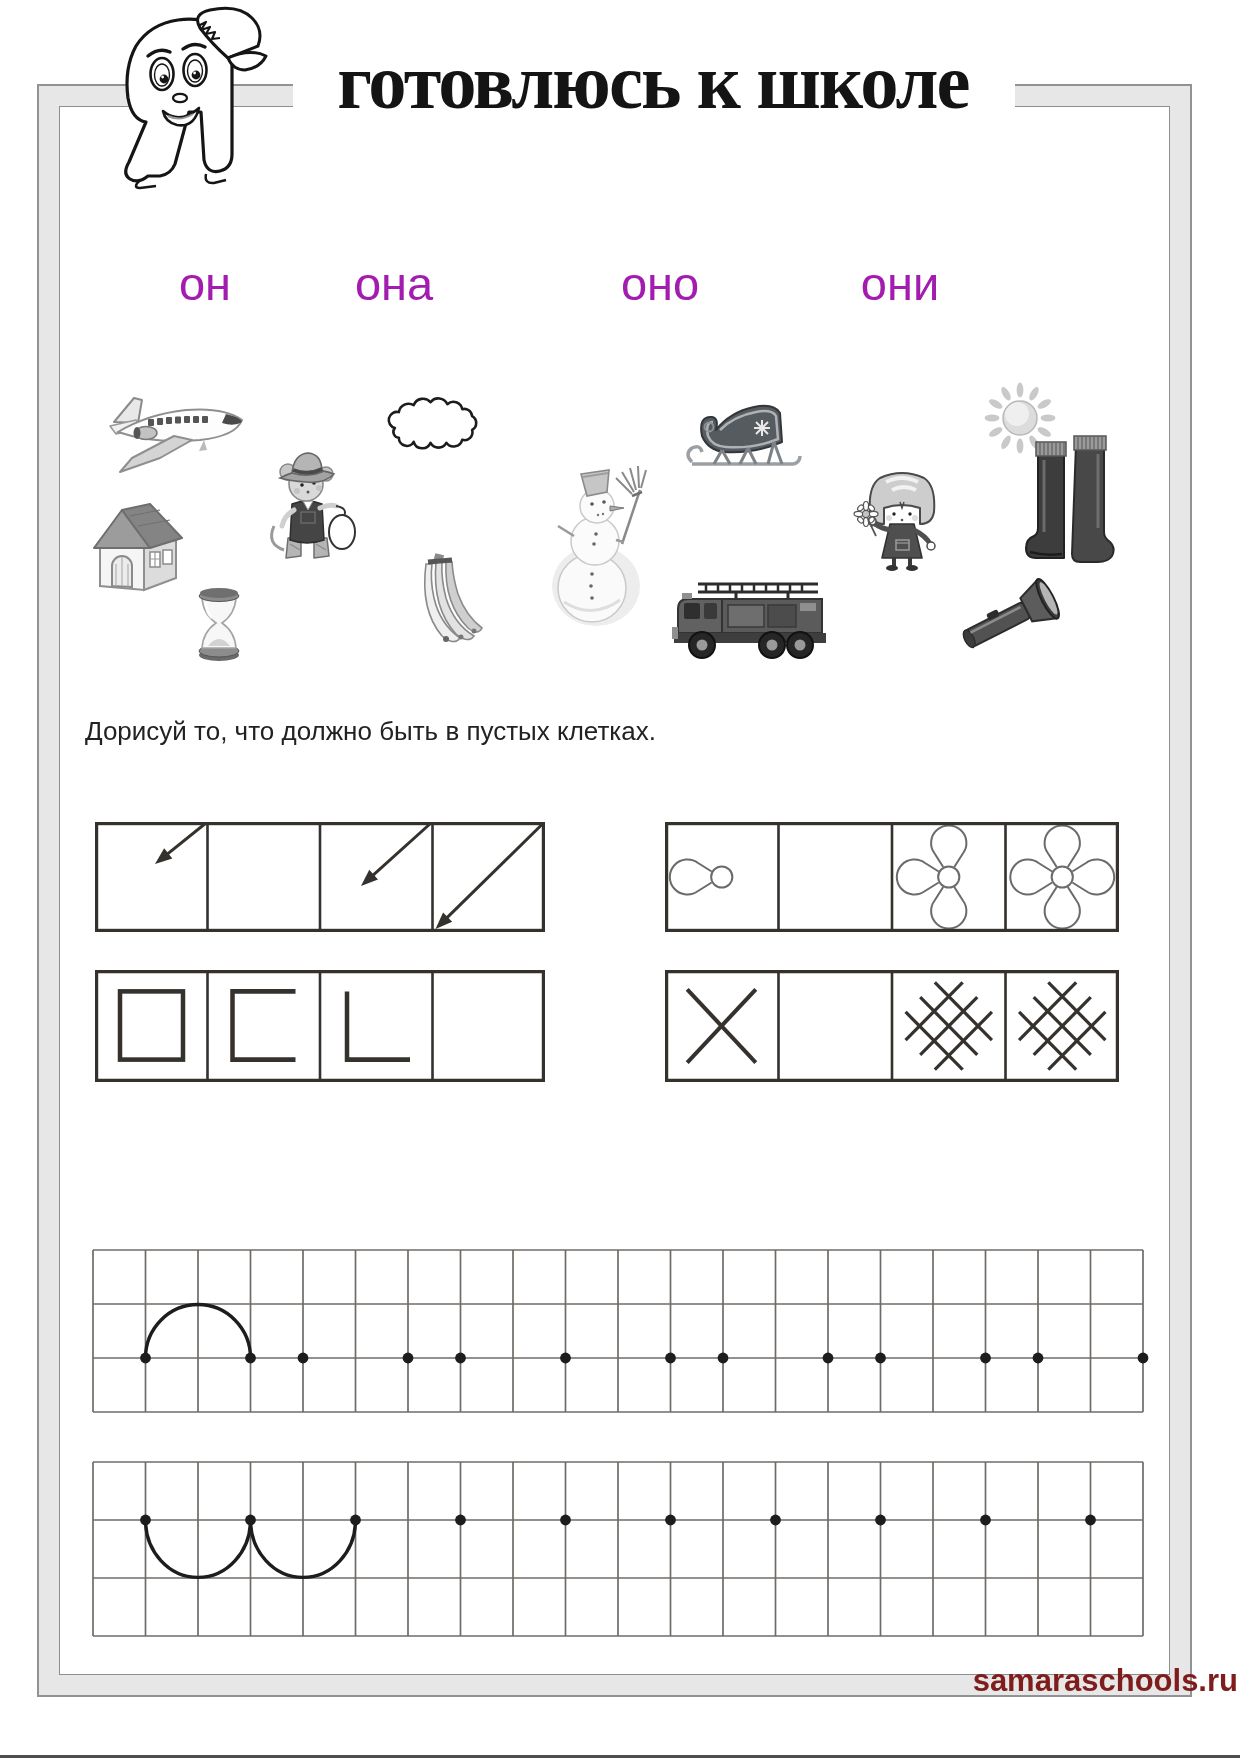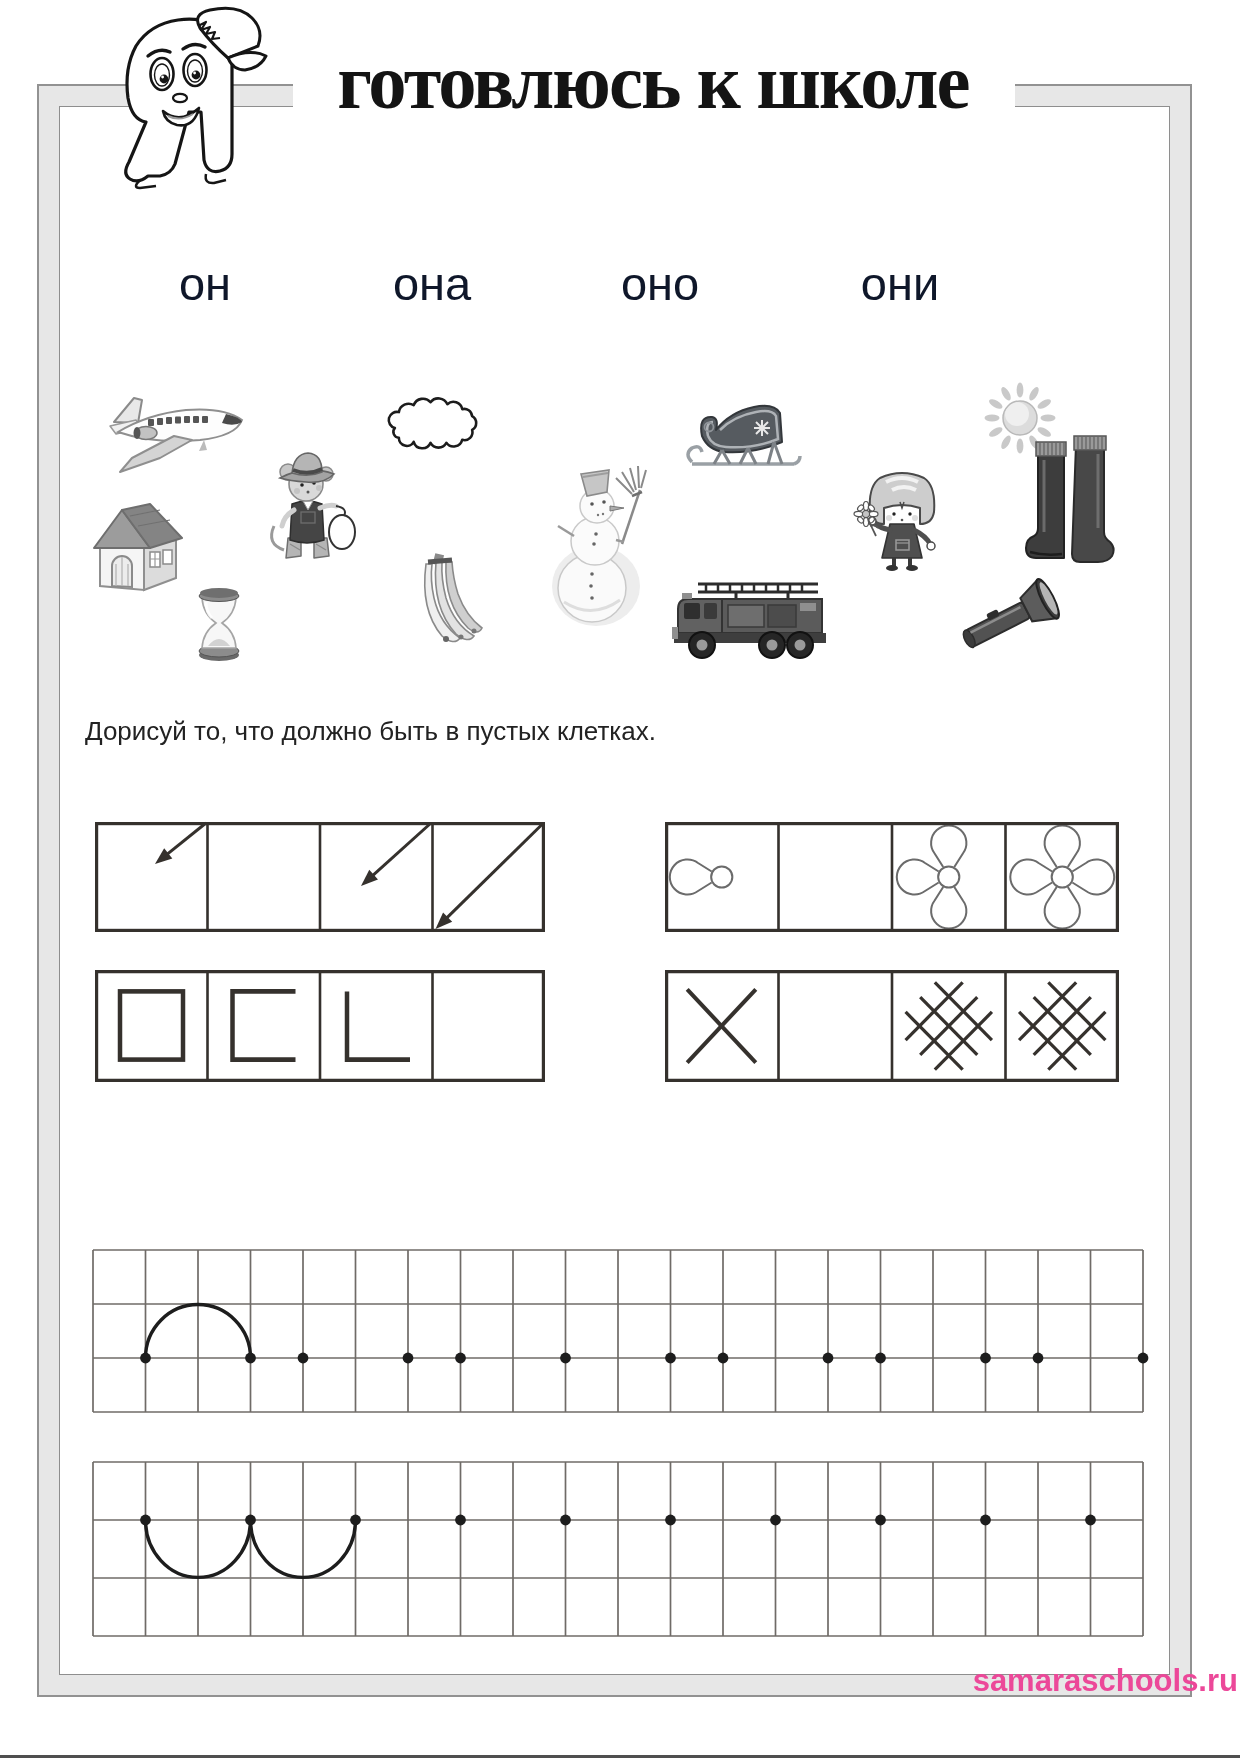--- a/index.html
+++ b/index.html
@@ -11,26 +11,26 @@
         background:#fff;border:1px solid #8e8e8e;}
   .title-backing{position:absolute;left:293px;top:78px;width:722px;height:34px;background:#fff;z-index:2;}
   .page-title{position:absolute;left:296px;top:42px;width:714px;margin:0;z-index:3;
         font-family:"Liberation Serif",serif;font-weight:bold;font-size:79px;line-height:1;
         letter-spacing:-2px;text-align:center;color:#141414;transform:scaleX(.97);transform-origin:center;}
   .mascot{position:absolute;left:88px;top:4px;width:230px;height:188px;z-index:4;}
   .instr{position:absolute;left:85px;font-size:26px;color:#222;z-index:5;}
   #instr1{top:220px}
   #instr2{top:716px}
   #instr3{top:1138px}
-  .word{position:absolute;top:256px;font-size:47px;color:#0f172a;transform:translateX(-50%);z-index:5;}
+  .word{position:absolute;top:256px;font-size:47px;color:#a21caf;transform:translateX(-50%);z-index:5;}
   .pic{position:absolute;z-index:5;}
   .pattern-grid{position:absolute;z-index:5;}
   .dot-grid{position:absolute;z-index:5;}
   .footer-site{position:absolute;right:48px;top:1663px;font-size:31px;font-weight:bold;
-        color:#ec4899;z-index:6;letter-spacing:0;}
+        color:#7f1d1d;z-index:6;letter-spacing:0;}
   .bottom-line{position:absolute;left:0;top:1755px;width:1240px;height:3px;background:#4f4f4f;z-index:6;}
   svg{overflow:visible;display:block;}
 </style>
 </head>
 <body>
 
 <div class="page">
 
   <div class="frame-outer">
     <div class="frame-inner"></div>
@@ -56,21 +56,21 @@
     <ellipse cx="92" cy="94" rx="7" ry="4.2" fill="#fff" stroke="#151515" stroke-width="2.2"></ellipse>
     <path d="M75,107 Q92,121 111,104 Q106,124 89,121 Q77,118 75,107 Z" fill="#fff" stroke="#151515" stroke-width="2.6" stroke-linejoin="round"></path>
     <path d="M80,112 Q92,118 105,110" fill="none" stroke="#9a9a9a" stroke-width="2"></path>
     <path d="M112,24 Q104,10 122,6 Q150,0 164,14 Q176,26 170,42 L140,54 Q124,40 112,24 Z" fill="#fff" stroke="#151515" stroke-width="3"></path>
     <path d="M140,54 Q162,44 178,52 Q172,64 157,66 Q145,66 140,54 Z" fill="#fff" stroke="#151515" stroke-width="3" stroke-linejoin="round"></path>
     <path d="M110,22 l8,-4 -5,8 9,-3 -4,7 9,-2 -3,7 8,-1" fill="none" stroke="#151515" stroke-width="2.2" stroke-linejoin="round"></path>
   </svg>
 
 
   <div class="word" style="left:205px">он</div>
-  <div class="word" style="left:432px">она</div>
+  <div class="word" style="left:394px">она</div>
   <div class="word" style="left:660px">оно</div>
   <div class="word" style="left:900px">они</div>
 
   <svg class="pic" style="left:108px;top:392px;width:142px;height:86px" viewBox="0 0 142 86">
     <path d="M6,30 L26,6 L34,8 L30,31 Z" fill="#e8e8e8" stroke="#8a8a8a" stroke-width="2" stroke-linejoin="round"></path>
     <path d="M2,34 L28,28 L34,36 L8,42 Z" fill="#f0f0f0" stroke="#999" stroke-width="1.5" stroke-linejoin="round"></path>
     <path d="M10,40 Q40,22 78,18 Q116,15 134,28 Q128,44 92,48 Q45,52 10,40 Z" fill="#fdfdfd" stroke="#8f8f8f" stroke-width="2"></path>
     <path d="M118,22 Q132,25 134,30 Q126,35 114,31 Z" fill="#4a4a4a"></path>
     <g fill="#555">
         <rect x="40" y="27" width="6" height="7" rx="1"></rect>

